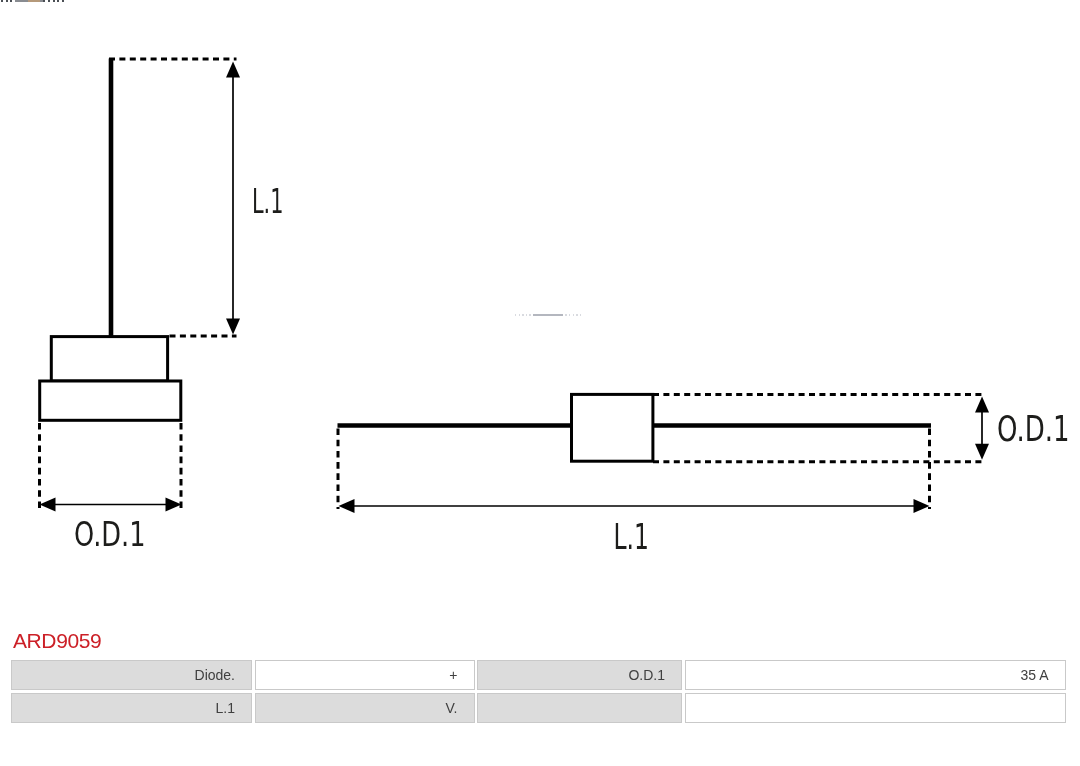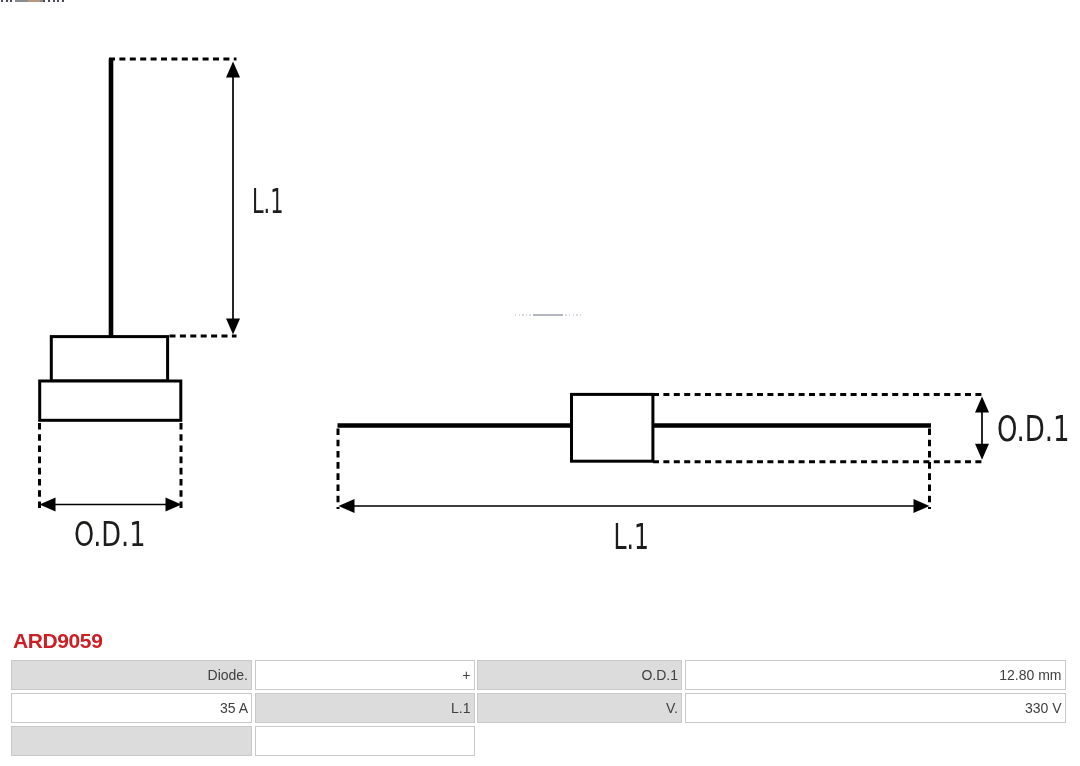--- a/index.html
+++ b/index.html
@@ -17,27 +17,27 @@
   
   .watermark { position:absolute; left:515px; top:314px; width:66px; height:2px; }
   .watermark .wm-dots { position:absolute; left:0; top:0; width:66px; height:1.5px;
       background:repeating-linear-gradient(90deg,#d9dbe0 0 1.5px,rgba(255,255,255,0) 1.5px 3.6px); }
   .watermark .wm-mid { position:absolute; left:18px; top:0; width:30px; height:1.5px; background:#b4b7bf; }
 
   svg.diagram { position:absolute; left:0; top:0; }
   svg.diagram text { font-family:"DejaVu Sans", sans-serif; fill:#1d1d1b; }
 
   .product-code { position:absolute; left:13px; top:630px; font-size:21px; line-height:1;
-      letter-spacing:-0.4px; color:#cc2027; font-weight:700; }
+      letter-spacing:-0.4px; color:#cc2027; font-weight:400; }
 
   .spec-table { position:absolute; left:11px; top:660px; width:1055px;
       display:grid; grid-template-columns:241px 220px 205px 381px;
       grid-auto-rows:30px; column-gap:2.5px; row-gap:3px; }
   .cell { border:1px solid #c9c9c9; line-height:28px; font-size:14px;
-      color:#404040; text-align:right; padding-right:3px; overflow:hidden; }
+      color:#404040; text-align:right; padding-right:16px; overflow:hidden; }
   .cell.lbl { background:#dcdcdc; }
   .cell.val { background:#ffffff; }
 </style>
 </head>
 <body>
 
 <div class="stage">
 
   <div class="top-fragment">
     <div class="dots"></div>
@@ -98,24 +98,22 @@
     <div class="wm-dots"></div>
     <div class="wm-mid"></div>
   </div>
 
   <div class="product-code">ARD9059</div>
 
   <div class="spec-table">
     <div class="cell lbl">Diode.</div>
     <div class="cell val">+</div>
     <div class="cell lbl">O.D.1</div>
-    <div class="cell val">12.80 mm</div>
 
     <div class="cell val">35 A</div>
     <div class="cell lbl">L.1</div>
 
     <div class="cell lbl">V.</div>
-    <div class="cell val">330 V</div>
     <div class="cell lbl"></div>
     <div class="cell val"></div>
   </div>
 
 </div>
 
 </body></html>

